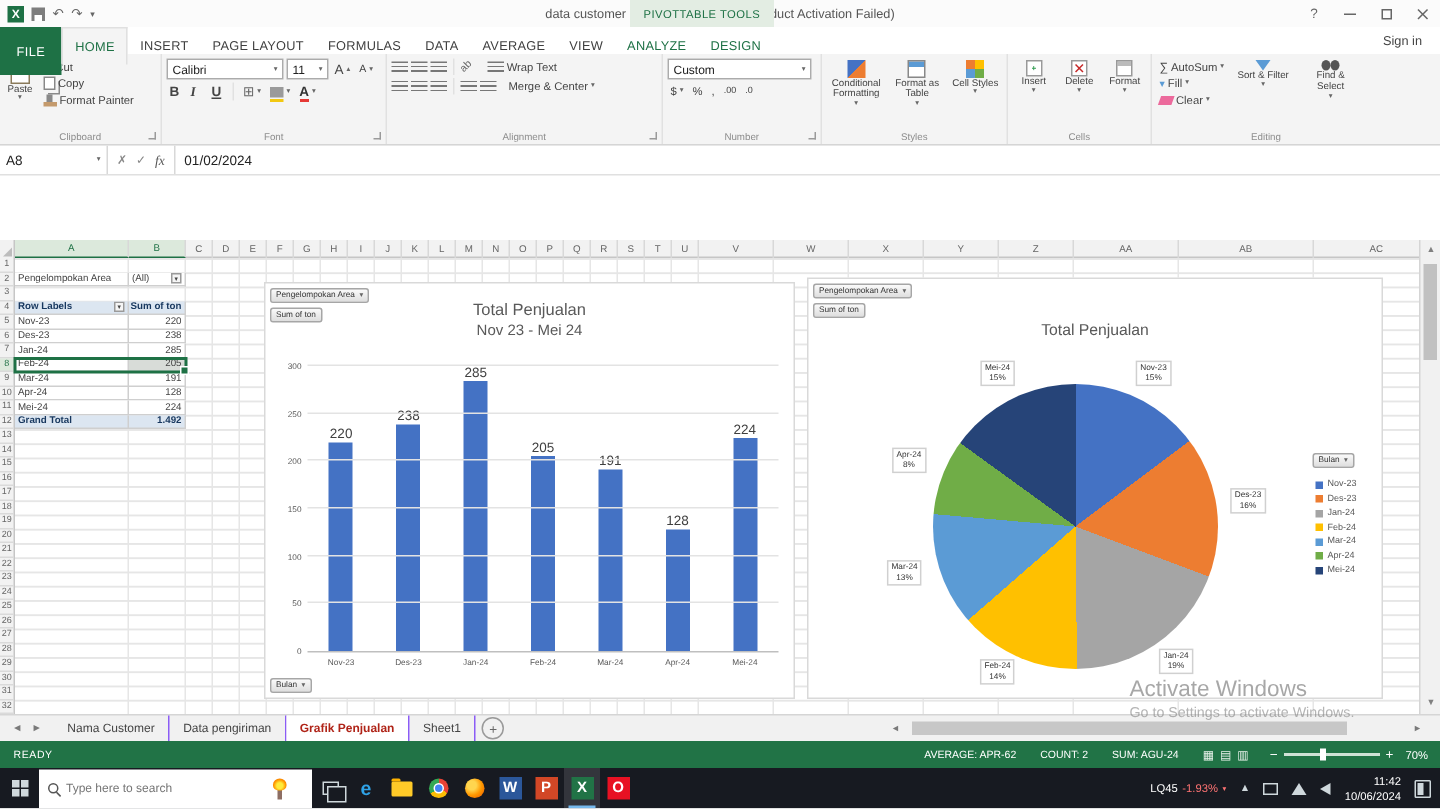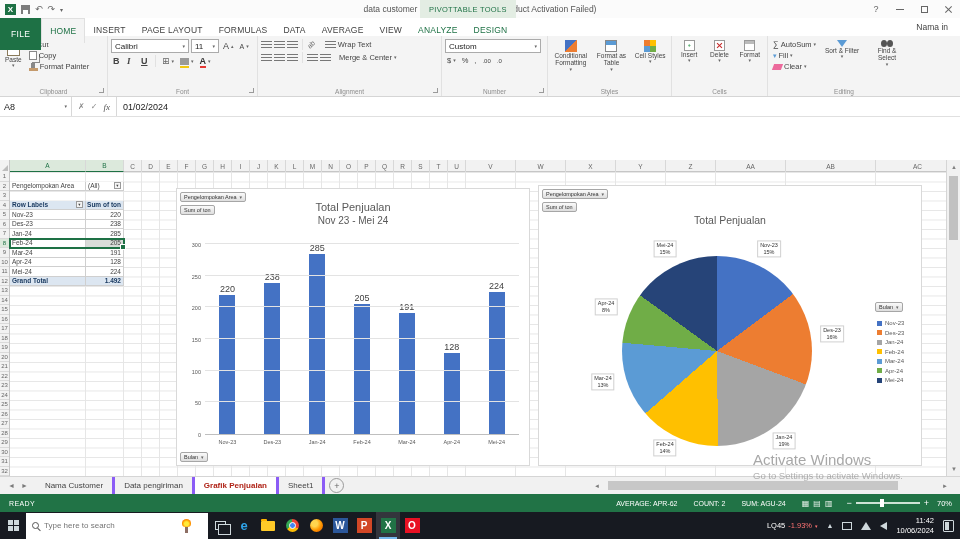--- a/index.html
+++ b/index.html
@@ -128,21 +128,21 @@
 .sw{width:5px;height:5px;flex:none}
 
 
 .wmark{position:absolute;left:753px;top:451px;z-index:40;color:rgba(120,120,120,.65);pointer-events:none}
 .wmark .l1{font-size:15px}
 .wmark .l2{font-size:9.5px;margin-top:2px;color:rgba(130,130,130,.6)}
 
 
 .tabbar{position:absolute;top:476px;left:0;right:0;height:18px;background:#F1F1F1;border-top:1px solid #D5D5D5;display:flex;align-items:stretch;z-index:12}
 .navarrs{display:flex;align-items:center;gap:6px;padding:0 8px;color:#7a7a7a;font-size:7px}
-.stab{display:flex;align-items:center;padding:0 9px;font-size:8px;color:#444;border-right:3px solid #8b5cf6;white-space:nowrap}
+.stab{display:flex;align-items:center;padding:0 9px;font-size:8px;color:#444;border-right:1px solid #8b5cf6;white-space:nowrap}
 .stab.active{background:#fff;color:#B02418;font-weight:bold}
 .addsheet{width:15px;height:15px;margin:1px 4px;border-radius:50%;border:1px solid #9a9a9a;color:#666;display:flex;align-items:center;justify-content:center;font-size:9px;align-self:center}
 .hscroll{position:absolute;right:24px;top:3px;width:330px;height:11px;background:#F1F1F1}
 .hthumb{position:absolute;left:2px;top:1px;width:290px;height:9px;background:#C7C7C7}
 .hsarrow{position:absolute;top:3px;width:10px;height:11px;color:#7a7a7a;font-size:6px;display:flex;align-items:center;justify-content:center}
 
 
 .statusbar{position:absolute;top:494px;left:0;right:0;height:18px;background:#217346;color:#fff;display:flex;align-items:center;z-index:13}
 .mode{padding-left:9px;font-size:7px;letter-spacing:.4px}
 .stats{margin-left:auto;display:flex;gap:16px;font-size:7px}
@@ -228,21 +228,21 @@
         <div class="tab">PAGE LAYOUT</div>
         <div class="tab">FORMULAS</div>
         <div class="tab">DATA</div>
         <div class="tab">AVERAGE</div>
         <div class="tab">VIEW</div>
       </div>
     <div id="ctx-tabs" style="display:flex">
         <div class="tab ctx">ANALYZE</div>
         <div class="tab ctx">DESIGN</div>
       </div>
-    <div class="signin">Nama in</div>
+    <div class="signin">Sign in</div>
   </div>
 
   <div class="ribbon">
     <div class="rgroup" style="width:108px">
       <div style="display:flex;gap:3px">
         <div class="bigbtn">
           <span class="i-clip"></span>
           <span>Paste</span>
             <span class="arr">▾</span>
         </div>

